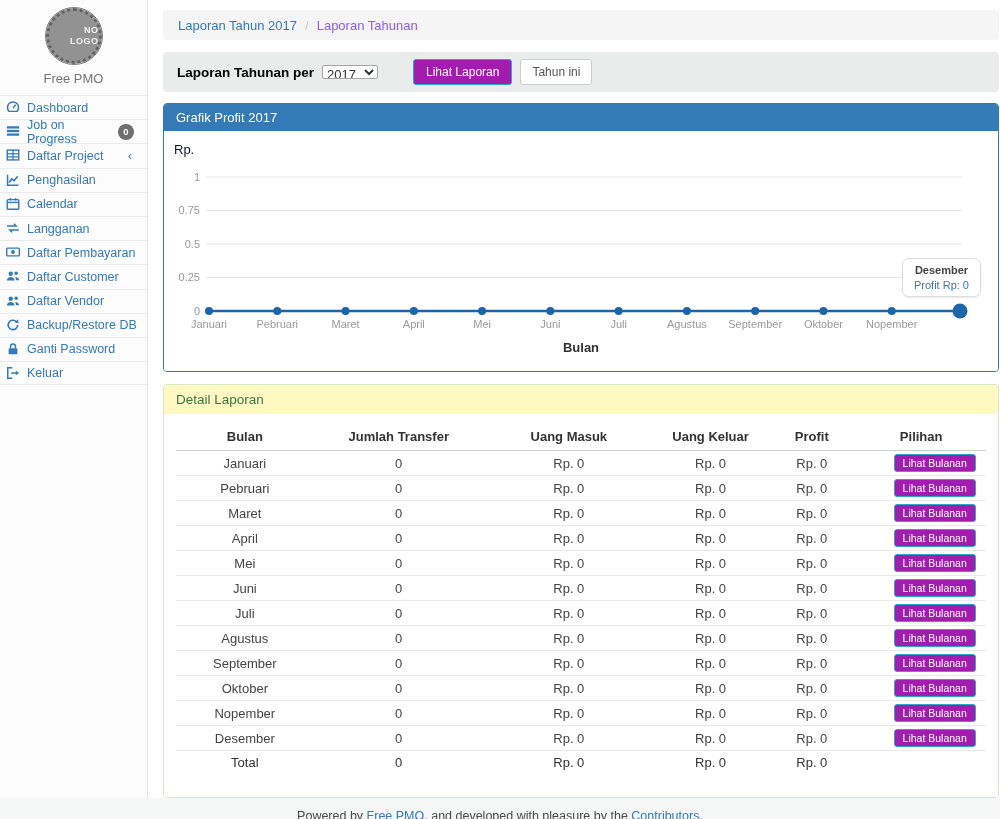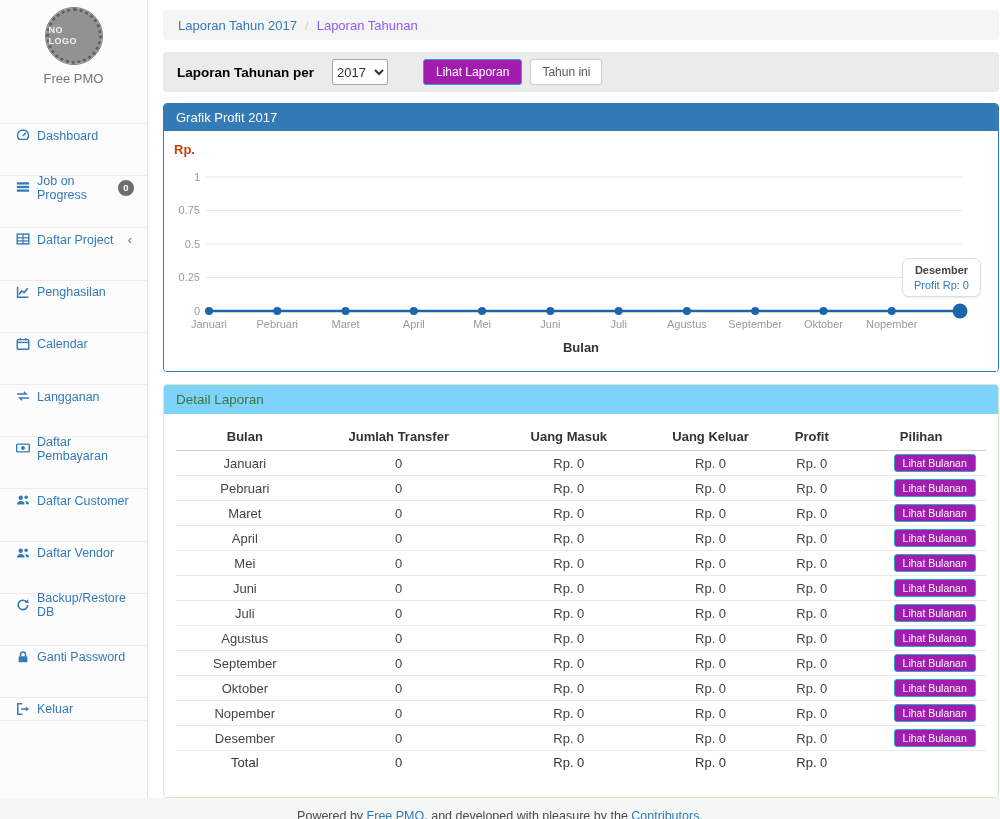--- a/index.html
+++ b/index.html
@@ -9,27 +9,27 @@
     background:#f4f5f5; color:#333; font-size:13px;
   }
   .page { width:988px; min-height:783px; display:flex; background:#fff; }
 
   
   .sidebar { width:148px; flex:none; background:#fcfcfc; border-right:1px solid #e4e4e4; }
   .logo-box { text-align:center; padding:8px 0 9px; }
   .logo-seal {
     width:56px; height:56px; margin:0 auto; border-radius:50%;
     background:#929292; border:3px dotted #616161; outline:1px solid #7a7a7a;
-    display:flex; flex-direction:column; align-items:flex-start; justify-content:center;
+    display:flex; flex-direction:column; align-items:flex-end; justify-content:center;
   }
   .logo-seal span { color:#f2f2f2; font-size:9px; font-weight:bold; line-height:11px; letter-spacing:.5px; }
   .brand-name { margin-top:7px; color:#757575; font-size:13px; }
   .nav a {
-    display:flex; align-items:center; gap:6px; height:24.2px; padding:0 8px 0 16px;
-    color:#337ab7; text-decoration:none; font-size:12.5px; border-top:1px solid #ebebeb;margin-top:28px;
+    display:flex; align-items:center; gap:6px; height:24.2px; padding:0 8px 0 6px;
+    color:#337ab7; text-decoration:none; font-size:12.5px; border-top:1px solid #ebebeb;
   }
   .nav a:last-child { border-bottom:1px solid #ebebeb; }
   .nav .ico { width:15px; height:15px; flex:none; display:inline-flex; }
   .nav .ico svg { width:14px; height:14px; }
   .badge {
     margin-left:auto; margin-right:5px; background:#6e6e6e; color:#fff;
     font-size:9.5px; font-weight:bold; min-width:16px; height:16px; line-height:16px;
     border-radius:9px; text-align:center; padding:0 4px;
   }
   .chev { margin-left:auto; margin-right:7px; font-size:13px; color:#337ab7; }
@@ -42,42 +42,42 @@
   }
   .crumb-bar a { color:#337ab7; text-decoration:none; }
   .crumb-sep { color:#ccc; }
   .crumb-cur { color:#8b5cf6; }
 
   .filter-bar {
     margin-top:12px; height:40px; background:#eaebeb; border-radius:4px;
     display:flex; align-items:center; gap:8px; padding:0 14px;
   }
   .filter-label { color:#000000; font-weight:bold; font-size:13.5px; }
-  .year-select { height:26px; width:56px; font-size:13px; border:1px solid #a5a5a5; border-radius:2px; background:#fff; color:#333;margin-left:10px; }
+  .year-select { height:14px; width:56px; font-size:13px; border:1px solid #a5a5a5; border-radius:2px; background:#fff; color:#333; }
   .btn { display:inline-block; font-size:12px; border-radius:3px; cursor:pointer; text-decoration:none; }
   .btn-info { background:#a21caf; border:1px solid #2aa6ca; color:#fff; padding:5px 12px;margin-left:27px; }
   .btn-default { background:#fff; border:1px solid #ccc; color:#555; padding:5px 11px; }
 
   
   .panel { border-radius:4px; margin-top:11px; }
   .panel-primary { border:1px solid #337ab7; }
   .panel-primary .panel-heading { background:#337ab7; color:#fff; font-size:13px; padding:6px 12px; border-radius:3px 3px 0 0; }
   .chart-body { position:relative; height:240px; background:#fff; border-radius:0 0 3px 3px; }
-  .chart-ylabel { position:absolute; top:11px; left:10px; font-weight:bold; font-size:13px; color:#c2410c;text-align:right; }
+  .chart-ylabel { position:absolute; top:11px; left:10px; font-weight:normal; font-size:13px; color:#0f172a;text-align:right; }
   .chart-xlabel { position:absolute; top:209px; left:0; width:100%; text-align:center; font-weight:bold; font-size:13px; color:#333; }
   .chart-tip {
     position:absolute; right:17px; top:127px; background:#fff; border:1px solid #ddd;
     border-radius:7px; padding:5px 11px; text-align:center; box-shadow:0 1px 2px rgba(0,0,0,.08);
   }
   .chart-tip .t1 { font-weight:bold; font-size:11px; color:#444; }
   .chart-tip .t2 { font-size:11px; color:#337ab7; margin-top:3px; }
 
   
   .panel-success { border:1px solid #d6e9c6; margin-top:12px; }
-  .panel-success .panel-heading { background:#7dd3fc; color:#3c763d; font-size:13.5px; padding:7px 12px; border-radius:3px 3px 0 0; }
+  .panel-success .panel-heading { background:#fef9c3; color:#3c763d; font-size:13.5px; padding:7px 12px; border-radius:3px 3px 0 0; }
   .panel-success .panel-body { background:#fff; padding:9px 12px 22px; border-radius:0 0 3px 3px; }
   table.report { width:100%; border-collapse:collapse; font-size:13px; }
   table.report th { font-weight:bold; color:#333; text-align:center; padding:6px 5px; border-bottom:1px solid #cfcfcf; }
   table.report td { text-align:center; color:#444; padding:3px 5px; border-top:1px solid #e9e9e9; height:24px; }
   table.report tr.total td { font-weight:normal; color:#333; }
   .btn-xs { font-size:10.5px; padding:2px 8px; }
   col.c1{width:17%} col.c2{width:21%} col.c3{width:21%} col.c4{width:14%} col.c5{width:11%} col.c6{width:16%}
 
   
   .footer {

